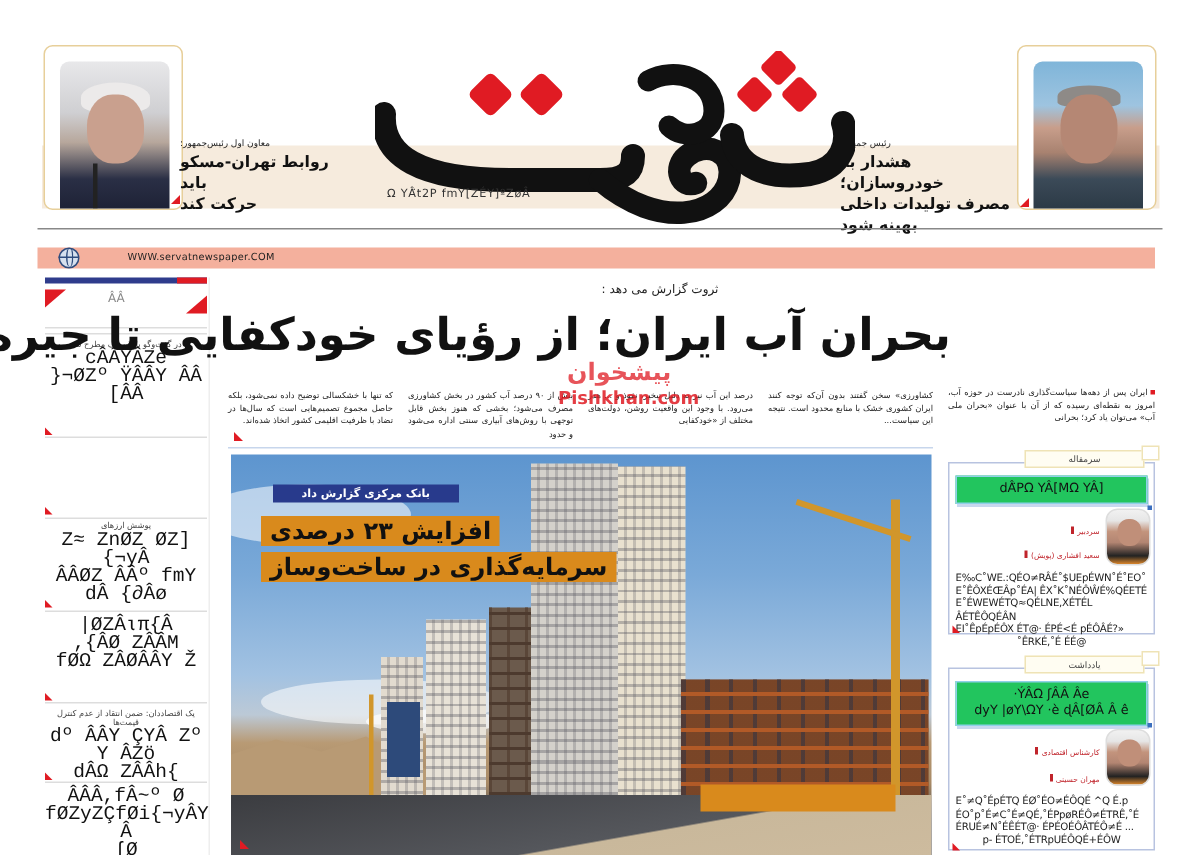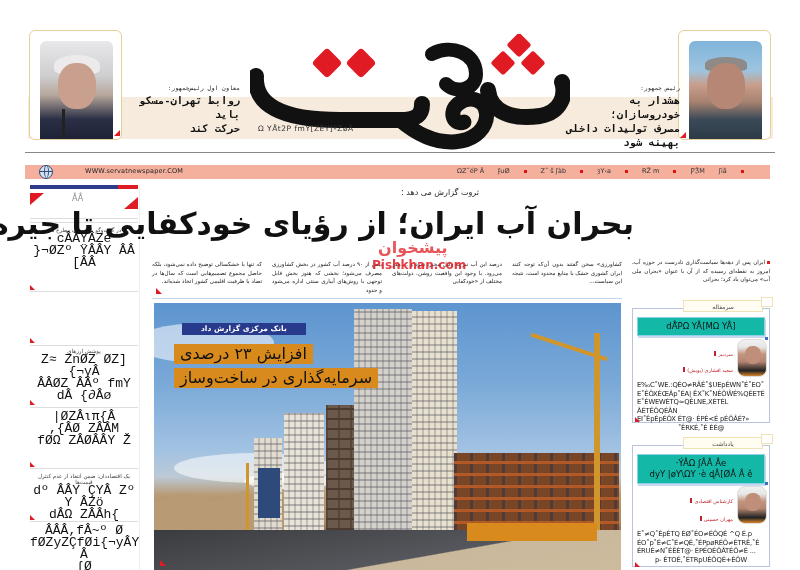--- a/index.html
+++ b/index.html
@@ -15,21 +15,21 @@
   .promo .photo { position: absolute; left: 10px; top: 10px; width: 73px; height: 98px; border-radius: 6px 6px 0 0; overflow: hidden; }
   .photo-left { background: linear-gradient(180deg,#e8e8ea 0%,#cfcfd2 35%,#b7a79c 55%,#2a2f45 80%,#1e2236 100%); }
   .photo-right { background: linear-gradient(180deg,#7fb5d9 0%,#9ec4e0 30%,#c89e8b 45%,#a88270 62%,#3b4a58 80%,#2c3a46 100%); }
   .face { position: absolute; left: 18px; top: 22px; width: 38px; height: 46px; border-radius: 45%; }
   .photo-left .face { background: #c9a08e; }
   .photo-left .hair { position: absolute; left: 14px; top: 14px; width: 46px; height: 20px; border-radius: 50% 50% 30% 30%; background: #eceaea; }
   .photo-right .face { background: #b58774; }
   .photo-right .hair { position: absolute; left: 16px; top: 16px; width: 42px; height: 14px; border-radius: 50% 50% 20% 20%; background: #8e8a87; }
   .mic { position: absolute; left: 22px; top: 68px; width: 3px; height: 30px; background: #222; }
 
-  .promo-text { position: absolute; top: 84px; width: 120px; text-align: right; direction: rtl; font-family: Liberation Mono, monospace; }
+  .promo-text { position: absolute; top: 92px; width: 120px; text-align: left; direction: rtl; }
   .promo-text .kicker { font-size: 6px; color: #222; margin-bottom: 2px; }
   .promo-text .title { font-size: 10.5px; font-weight: bold; line-height: 14px; color: #111; }
   .promo-text.left { left: 120px; }
   .promo-text.right { left: 560px; }
   .promo-text.left .title, .promo-text.right .title { }
 
   .red-tick { position: absolute; width: 0; height: 0; border-left: 6px solid transparent; border-bottom: 6px solid #e01b23; }
 
   
   .logo { position: absolute; left: 250px; top: 34px; width: 320px; height: 120px; }
@@ -77,31 +77,31 @@
   .cloud { position:absolute; background: rgba(255,255,255,.55); border-radius: 50%; }
   .bld { position: absolute; background: #d8d0c2; }
   .bld.win { background-image: repeating-linear-gradient(0deg, transparent 0 5px, rgba(80,80,90,.35) 5px 7px), repeating-linear-gradient(90deg, transparent 0 4px, rgba(80,80,90,.25) 4px 6px); }
   .steel { position:absolute; background: repeating-linear-gradient(0deg, #4d3a2e 0 2px, transparent 2px 10px), repeating-linear-gradient(90deg, #5a4638 0 2px, transparent 2px 12px); }
   .steel.rust { background: repeating-linear-gradient(0deg, #b25a27 0 3px, rgba(120,60,30,.35) 3px 12px), repeating-linear-gradient(90deg, #3a3a45 0 3px, transparent 3px 16px); }
   .crane { position:absolute; background: #d1962b; }
   .road { position:absolute; left:0; bottom:0; width: 467px; height: 40px; background: linear-gradient(170deg,#3b3c40 0%,#55575c 60%,#c9b89b 61%,#cdbb9e 100%); }
   .fence { position:absolute; background: #2b57b7; }
 
   .photo-kicker { position: absolute; left: 182px; top: 323px; height: 12px; padding: 0 19px; background: #283a8c; color: #fff; font-size: 7.5px; line-height: 12px; direction: rtl; font-weight: bold; }
-  .photo-head { position: absolute; left: 174px; height: 20px; padding: 0 6px; background: #d98a1c; color: #111; font-size: 16px; font-weight: normal; line-height: 20px; direction: rtl; white-space: nowrap; }
+  .photo-head { position: absolute; left: 174px; height: 20px; padding: 0 6px; background: #d98a1c; color: #111; font-size: 16px; font-weight: bold; line-height: 20px; direction: rtl; white-space: nowrap; }
   .photo-head.l1 { top: 344px; left: 174px; }
   .photo-head.l2 { top: 368px; left: 174px; }
   .photo-orange { position: absolute; left: 467px; top: 523px; width: 130px; height: 18px; background: #d98a1c; }
   .photo-tick { position:absolute; left: 160px; top: 560px; width:0; height:0; border-left: 6px solid #e01b23; border-top: 6px solid transparent; }
 
   
   .rbox { position: absolute; left: 632px; width: 138px; border: 1px solid #b8c3e0; background: #fff; }
   .rbox .label-tab { position: absolute; left: 50px; top: -9px; width: 80px; height: 12px; background: #fffdf2; border: 1px solid #efe3b6; font-size: 6px; text-align: center; line-height: 11px; color: #444; direction: rtl; }
   .rbox .deco { position: absolute; left: 128px; top: -12px; width: 12px; height: 10px; border: 1px solid #efe3b6; background: #fff; }
-  .rbox .titlebox { position: absolute; left: 4px; top: 8px; width: 128px; border: 1.5px solid #8fd0e8; background: #14b8a6; text-align: center; font-size: 8.5px; line-height: 11px; color: #111; padding: 3px 2px; box-shadow: 1px 2px 0 #c8d8ef; }
+  .rbox .titlebox { position: absolute; left: 4px; top: 8px; width: 128px; border: 1.5px solid #8fd0e8; background: #22c55e; text-align: center; font-size: 8.5px; line-height: 11px; color: #111; padding: 3px 2px; box-shadow: 1px 2px 0 #c8d8ef; }
   .rbox .author-photo { position: absolute; left: 104px; width: 30px; height: 38px; border-radius: 8px; overflow: hidden; border: 1px solid #ddd;
     background: linear-gradient(180deg,#f1f1f1 0%,#e6e6e6 20%,#c3947d 40%,#b38572 60%,#222 85%,#d9852b 100%); }
   .rbox .author-photo .hf { position:absolute; left:7px; top:6px; width:16px; height:18px; background:#c08f79; border-radius:45%; }
   .rbox .a-role, .rbox .a-name { position: absolute; right: 36px; font-size: 5px; color: #c0242b; direction: rtl; white-space: nowrap; }
   .rbox .a-role:after, .rbox .a-name:after { content: ""; display: inline-block; width: 2px; height: 5px; background: #c0242b; margin-right: 2px; }
   .rbox .body { position: absolute; left: 4px; width: 128px; font-size: 6.8px; line-height: 8.6px; color: #222; letter-spacing: -.2px; }
   .rbox .tick { position: absolute; left: 2px; width:0; height:0; border-left: 5px solid #e01b23; border-top: 5px solid transparent; }
   .rbox .corner { position:absolute; left: 132px; width:3px; height:3px; background: #3b6fbf; }
 </style>
 </head>
@@ -156,34 +156,20 @@
     <path d="M238 56 C 240 78, 262 86, 290 82 C 312 78, 316 60, 312 48" stroke="#111" stroke-width="16" fill="none" stroke-linecap="round"></path>
   </svg>
 </div>
 <div class="tagline">Ω ΥÂ̈t2P  fmY[ZÉY]ºZøÂ</div>
 
 <div class="hdr-rule"></div>
 
 <div class="infobar">
   <div class="globe"></div>
   <div class="site">WWW.servatnewspaper.COM</div>
-  <div class="dateitems">
-    <span>ΩZ˝éP Â</span>
-    <span>ʄuØ</span>
-    <span class="dot"></span>
-    <span>Z˝ š ʃàb</span>
-    <span class="dot"></span>
-    <span>ȝY‹a</span>
-    <span class="dot"></span>
-    <span>ɌZ̈ m</span>
-    <span class="dot"></span>
-    <span>ǷǮM</span>
-    <span>ʃiȁ</span>
-    <span class="dot"></span>
-  </div>
 </div>
 
 <div class="leftcol">
   <div class="flagbar">
       <div class="red"></div>
     </div>
   <div class="tri-tl"></div>
   <div class="tri-br"></div>
   <div class="flaglabel">ÂÂ</div>
   <div class="lc-sep" style="top:33px;"></div>

